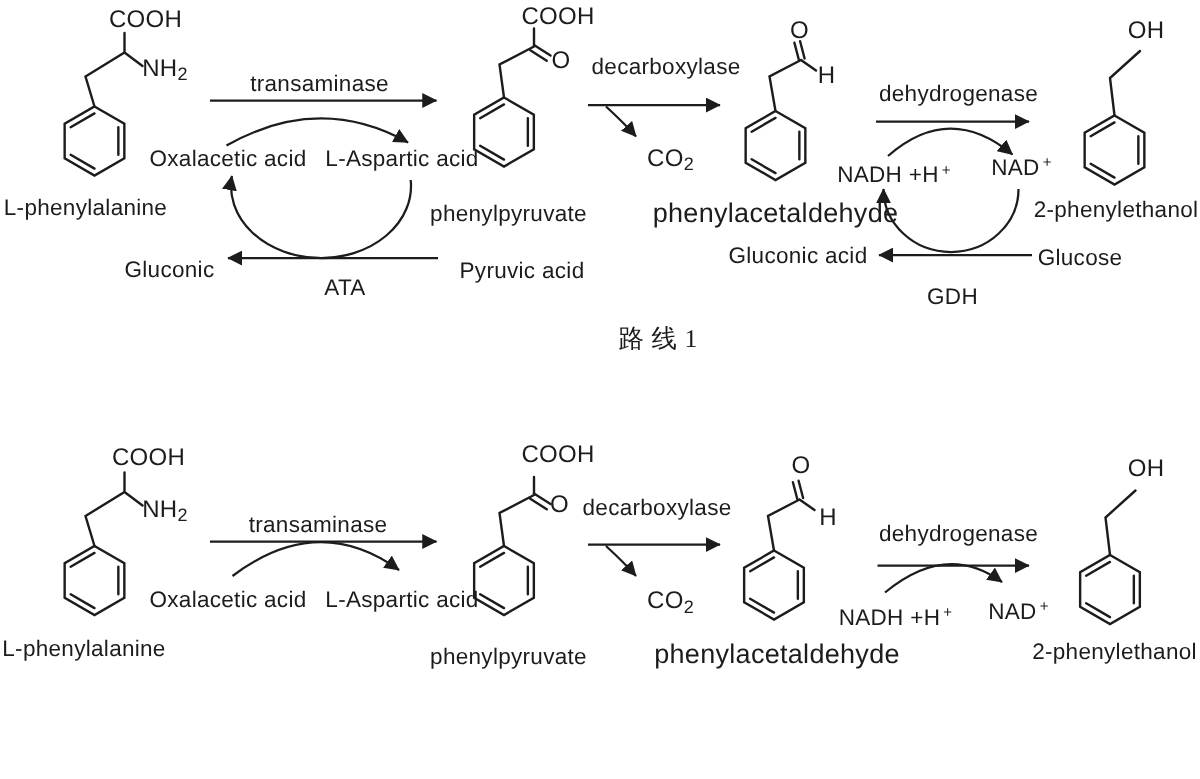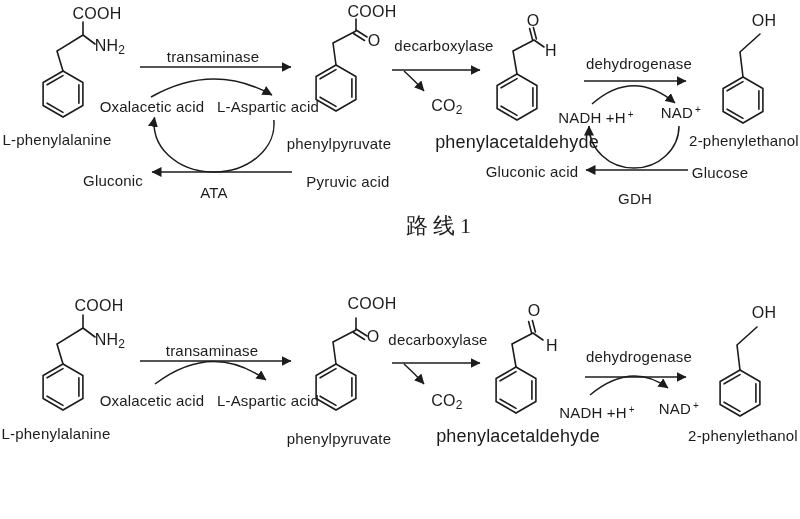--- a/index.html
+++ b/index.html
@@ -5,21 +5,21 @@
   html,body{margin:0;padding:0;background:#ffffff;}
   .canvas{position:relative;width:800px;height:519px;background:#ffffff;overflow:hidden;
           font-family:"Liberation Sans","DejaVu Sans",sans-serif;color:#1c1c1c;}
   .art{position:absolute;left:0;top:0;}
   .bond{stroke:#1c1c1c;stroke-width:1.6;fill:none;stroke-linecap:round;}
   .arrow{stroke:#1c1c1c;stroke-width:1.5;fill:none;}
   .t{position:absolute;transform:translate(-50%,-50%);white-space:nowrap;
      font-size:15px;line-height:1;letter-spacing:0.2px;}
   .t.chem{font-size:16px;}
   .t.sm{font-size:18px;}
-  .t.cn{font-family:"Liberation Serif","DejaVu Serif",serif;font-size:22px;letter-spacing:5px;}
+  .t.cn{font-family:"Liberation Serif","DejaVu Serif",serif;font-size:17px;letter-spacing:5px;}
   .t sub{font-size:12px;vertical-align:-3px;}
   .t sup{font-size:10px;vertical-align:5px;margin-left:2px;}
 </style>
 </head>
 <body>
 
 <div class="canvas">
 
   <svg class="art" width="800" height="519" viewBox="0 0 800 519">
     <defs>
@@ -111,21 +111,21 @@
 
   <span class="t chem" style="left:97px;top:14px">COOH</span>
   <span class="t chem" style="left:110px;top:47px"><span>NH</span><sub>2</sub></span>
   <span class="t" style="left:57px;top:139px">L-phenylalanine</span>
 
   <span class="t" style="left:213px;top:56px">transaminase</span>
   <span class="t" style="left:152px;top:106px">Oxalacetic acid</span>
   <span class="t" style="left:268px;top:106px">L-Aspartic acid</span>
   <span class="t" style="left:113px;top:180px">Gluconic</span>
   <span class="t" style="left:348px;top:181px">Pyruvic acid</span>
-  <span class="t" style="left:214px;top:192px">ATA</span>
+  <span class="t" style="left:230px;top:192px">ATA</span>
 
   <span class="t chem" style="left:372px;top:12px">COOH</span>
   <span class="t chem" style="left:374px;top:41px">O</span>
   <span class="t" style="left:339px;top:143px">phenylpyruvate</span>
 
   <span class="t" style="left:444px;top:45px">decarboxylase</span>
   <span class="t chem" style="left:447px;top:107px"><span>CO</span><sub>2</sub></span>
 
   <span class="t chem" style="left:533px;top:21px">O</span>
   <span class="t chem" style="left:551px;top:51px">H</span>

